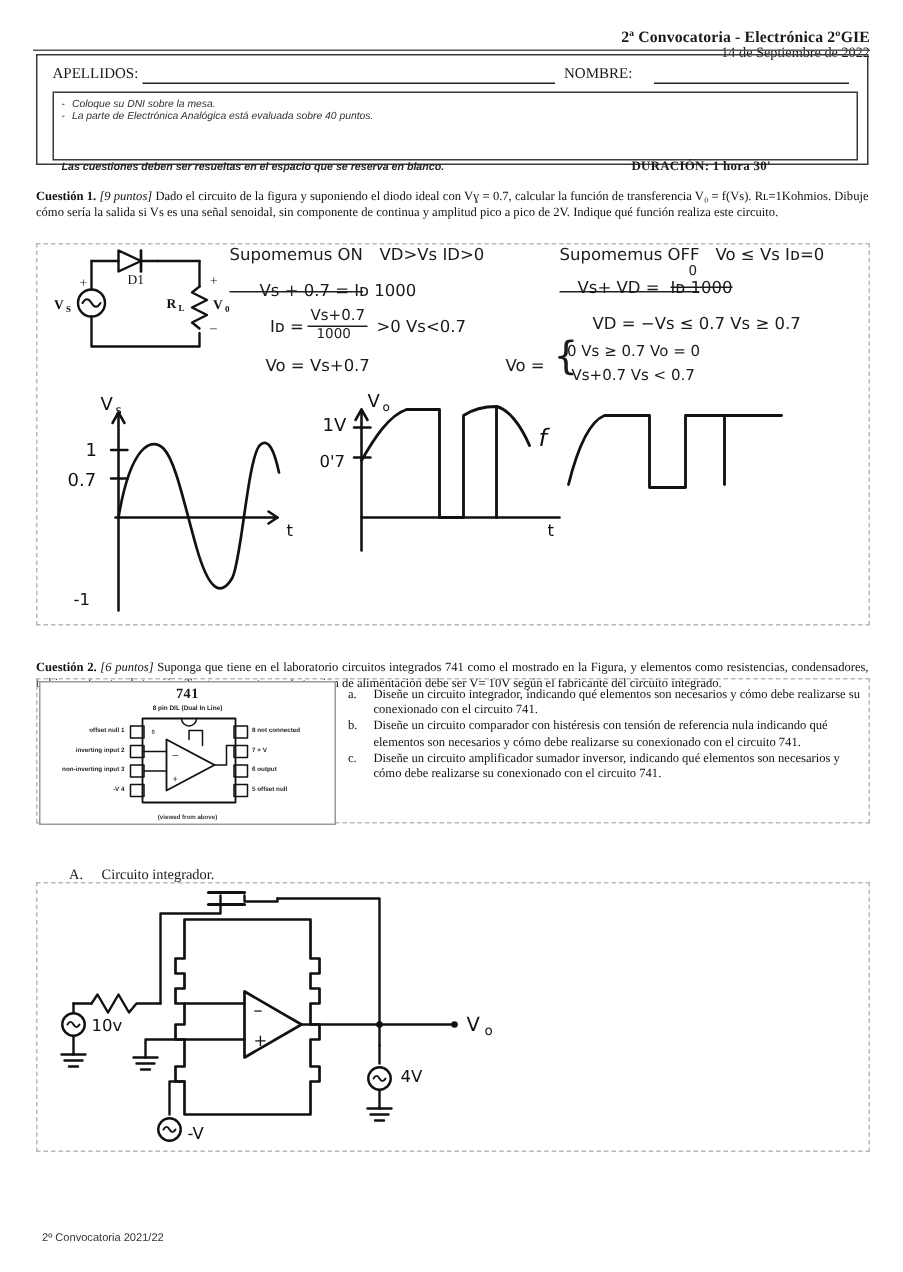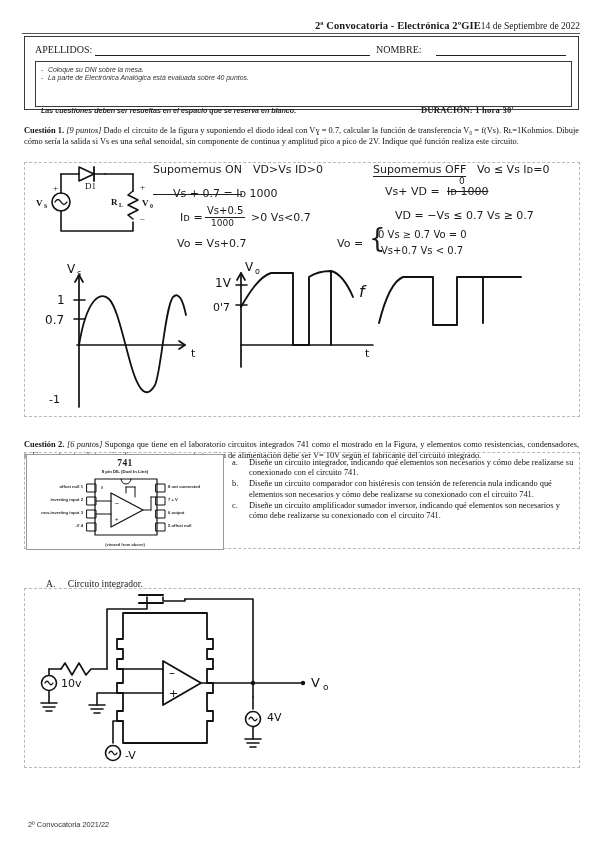--- a/index.html
+++ b/index.html
@@ -7,21 +7,21 @@
     width:602px;height:848px;
     background:#ffffff;
     font-family:"Liberation Serif", serif;
     color:#1a1a1a;
     position:relative;
     overflow:hidden;
   }
   .page{position:absolute;inset:0;}
 
   
-  .hdr{position:absolute;left:22px;top:20px;width:558px;display:flex;justify-content:flex-end;align-items:flex-end;}
+  .hdr{position:absolute;left:22px;top:20px;width:558px;display:flex;justify-content:center;align-items:flex-end;flex-direction:column;}
   .hdr-left{font-size:10.5px;font-weight:bold;letter-spacing:.1px;}
   .hdr-right{font-size:9.5px;}
   .hdr-rule{position:absolute;left:22px;top:33px;width:558px;border-bottom:1px solid #555;}
 
   
   .namebox{position:absolute;left:24px;top:36px;width:553px;height:72px;border:1px solid #3a3a3a;}
   .nb-row{position:absolute;left:10px;top:7px;width:533px;height:16px;display:flex;align-items:flex-start;font-size:10px;}
   .lbl-ap{width:60px;}
   .line-ap{flex:0 0 275px;border-bottom:1px solid #222;height:11px;margin:0 6px 1px 0;}
   .lbl-no{width:56px;}
@@ -135,26 +135,26 @@
       <text x="107" y="25" font-family="Liberation Serif, serif" font-size="9" fill="#111">+</text>
       <text x="109" y="41" font-family="Liberation Serif, serif" font-size="9" font-weight="bold" fill="#111">V</text>
       <text x="117" y="43" font-family="Liberation Serif, serif" font-size="6" font-weight="bold" fill="#111">0</text>
       <text x="107" y="56" font-family="Liberation Serif, serif" font-size="9" fill="#111">–</text>
     </svg>
 
     <div class="hand" style="left:128px;top:0px;font-size:11px;border-bottom:1.4px solid #222;padding-bottom:18px;">Supomemus ON</div>
     <div class="hand" style="left:228px;top:0px;font-size:11px;">VD&gt;Vs ID&gt;0</div>
     <div class="hand" style="left:148px;top:24px;font-size:11px;">Vs + 0.7 = Iᴅ 1000</div>
     <div class="hand" style="left:155px;top:48px;font-size:11px;">Iᴅ =</div>
-    <div class="hand" style="left:180px;top:42px;font-size:10px;border-bottom:1.3px solid #222;padding:0 2px 1px 2px;">Vs+0.5</div>
+    <div class="hand" style="left:180px;top:42px;font-size:10px;border-bottom:1.3px solid #222;padding:0 2px 1px 2px;">Vs+0.7</div>
     <div class="hand" style="left:186px;top:55px;font-size:9px;">1000</div>
     <div class="hand" style="left:226px;top:48px;font-size:11px;">&gt;0   Vs&lt;0.7</div>
     <div class="hand" style="left:152px;top:74px;font-size:11px;">Vo = Vs+0.7</div>
 
-    <div class="hand" style="left:348px;top:0px;font-size:11px;border-bottom:1.4px solid #222;padding-bottom:0;">Supomemus OFF</div>
+    <div class="hand" style="left:348px;top:0px;font-size:11px;border-bottom:1.4px solid #222;padding-bottom:18px;">Supomemus OFF</div>
     <div class="hand" style="left:452px;top:0px;font-size:11px;">Vo ≤ Vs  Iᴅ=0</div>
     <div class="hand" style="left:360px;top:22px;font-size:11px;">Vs+ VD =</div>
     <div class="hand" style="left:422px;top:22px;font-size:11px;text-decoration:line-through;">Iᴅ 1000</div>
     <div class="hand" style="left:434px;top:13px;font-size:9px;">0</div>
     <div class="hand" style="left:370px;top:46px;font-size:11px;">VD = −Vs ≤ 0.7      Vs ≥ 0.7</div>
 
     <div class="hand" style="left:312px;top:74px;font-size:11px;">Vo =</div>
     <div class="hand" style="left:344px;top:62px;font-size:26px;line-height:26px;">{</div>
     <div class="hand" style="left:353px;top:66px;font-size:10px;">0        Vs ≥ 0.7   Vo = 0</div>
     <div class="hand" style="left:356px;top:82px;font-size:10px;">Vs+0.7   Vs &lt; 0.7</div>

